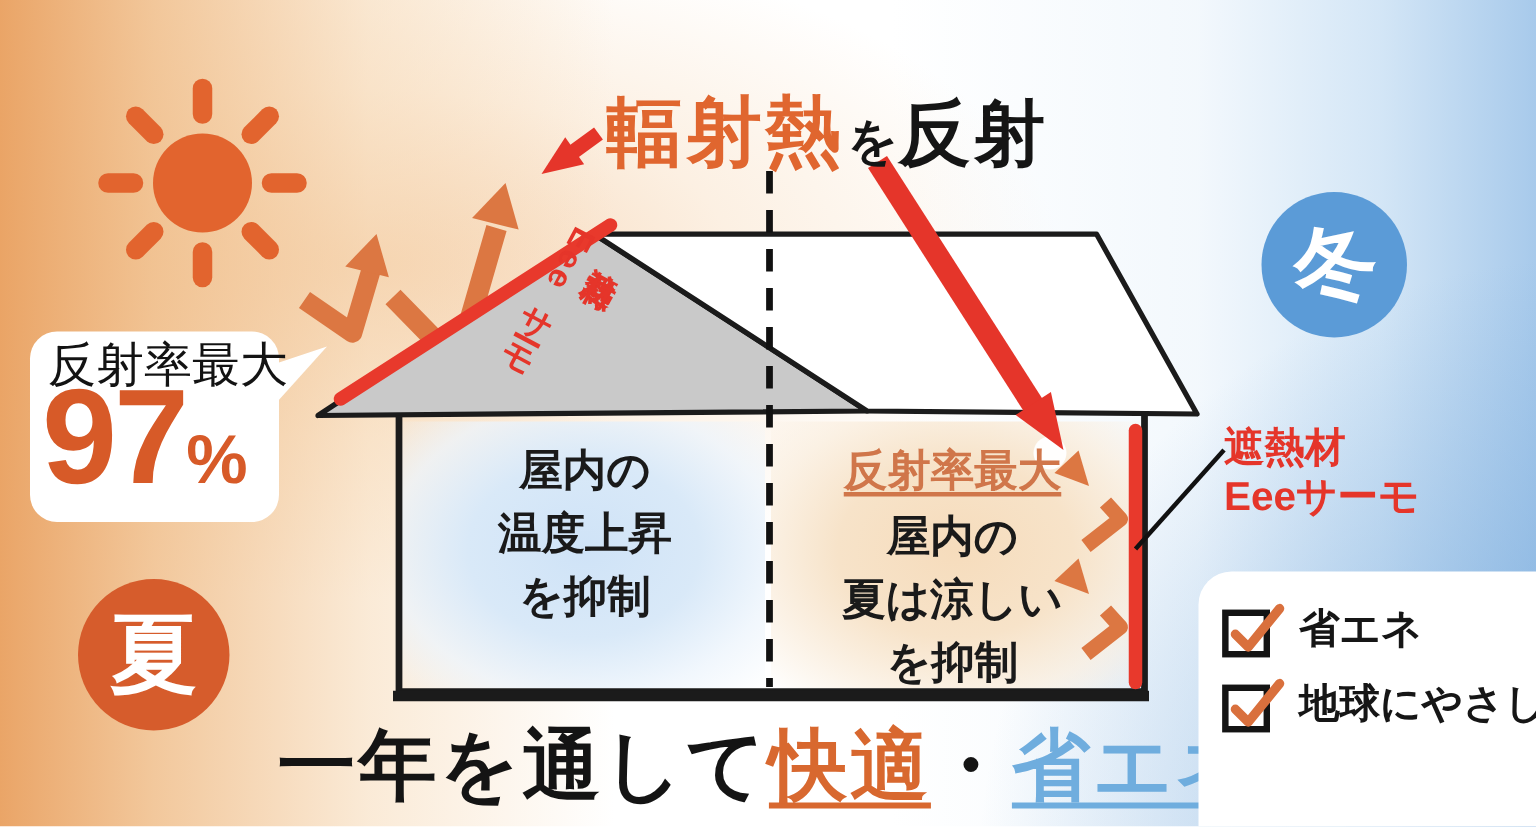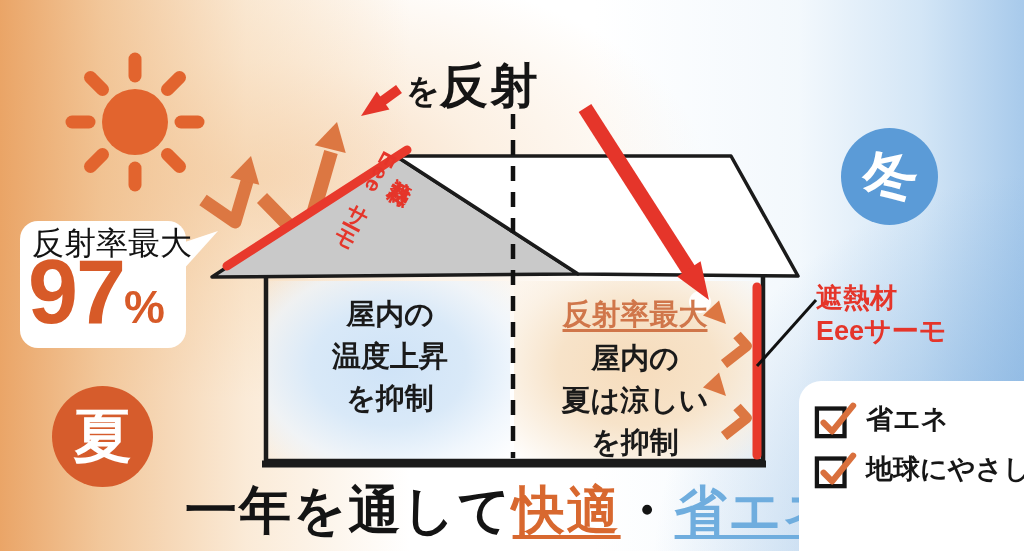--- a/index.html
+++ b/index.html
@@ -128,20 +128,21 @@
       <g>
         <path d="M724 436 L747 418 L737 407" stroke-width="10" fill="none" stroke-linejoin="round"></path>
         <polygon points="0,0 22,-11 22,11" transform="translate(726,396) rotate(-133)" stroke="none"></polygon>
       </g>
     </g>
 
     <line x1="757" y1="366" x2="816" y2="300" stroke="#111" stroke-width="3"></line>
   </svg>
 
   <div class="abs title">
+    <span class="hl">輻射熱</span>
       <span class="prt">を</span>
       <span class="rest">反射</span>
   </div>
 
   <div class="abs badge-label">反射率最大</div>
   <div class="abs badge-value">
     <span class="num">97</span><span class="unit">%</span>
   </div>
 
   <div class="abs season season-summer">

